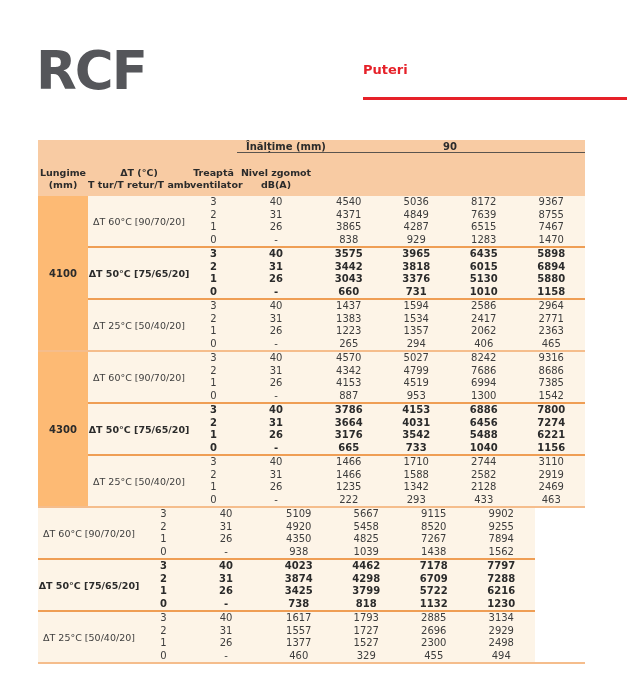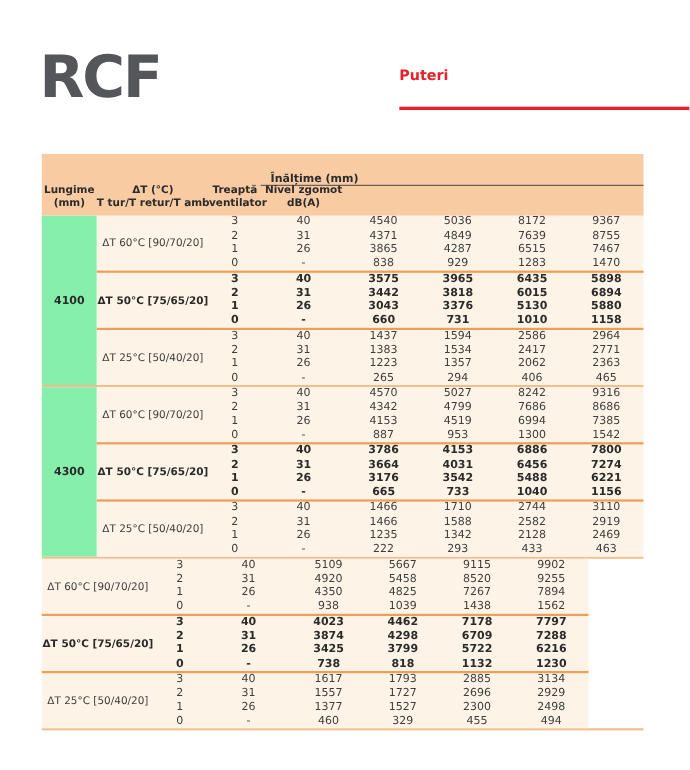--- a/index.html
+++ b/index.html
@@ -33,39 +33,39 @@
   }
   .section-rule{
     position:absolute;left:363px;top:97px;width:264px;height:3px;background:var(--red);
   }
 
   .table{position:absolute;left:38px;top:140px;width:547px;}
 
   
   .thead{position:relative;width:547px;height:56px;background:var(--header-bg);
          color:var(--text-bold);font-weight:700;font-size:10px;}
-  .hsub{position:absolute;left:199px;top:16px;width:348px;}
+  .hsub{position:absolute;left:199px;top:0;width:348px;}
   .hsub-row{display:flex;align-items:center;height:13px;box-sizing:border-box;
             border-bottom:1px solid var(--header-line);}
   .hsub-label{width:78px;padding-left:9px;box-sizing:border-box;white-space:nowrap;}
   .hsub-vals{width:270px;display:flex;}
   .hsub-span{width:270px;text-align:center;}
   .hsub-cell{width:67.5px;text-align:center;}
   .hrow3{position:absolute;left:0;top:24px;width:547px;height:30px;display:flex;
          align-items:center;text-align:center;font-size:9.5px;line-height:12px;}
   .h3c{white-space:nowrap;}
   .h3c.c1{width:50px;}
   .h3c.c2{width:102px;}
   .h3c.c3{width:47px;}
   .h3c.c4{width:78px;}
 
   
   .tbody{width:547px;}
   .grp{display:flex;}
-  .lungime-cell{width:50px;background:#86efac;display:flex;align-items:center;
+  .lungime-cell{width:50px;background:#fdba74;display:flex;align-items:center;
                 justify-content:center;font-size:10px;font-weight:700;color:var(--text-bold);}
   .grp-rows{width:497px;background:var(--body-bg);}
   .subgrp{display:flex;}
   .dt-cell{width:102px;display:flex;align-items:center;justify-content:center;
            font-size:9.5px;white-space:nowrap;}
   .rows-wrap{width:395px;}
   .prow{display:grid;grid-template-columns:47px 78px 67.5px 67.5px 67.5px 67.5px;
         height:12.5px;align-items:center;text-align:center;font-size:10px;line-height:12.5px;}
   .subgrp.bold,.subgrp.bold .prow{font-weight:700;color:var(--text-bold);}
   .sep-sub{height:2px;background:var(--sub-sep);}
@@ -79,20 +79,23 @@
   <div class="product-code">RCF</div>
   <div class="section-title">Puteri</div>
   <div class="section-rule"></div>
 
   <div class="table">
     <div class="thead">
 
       <div class="hsub">
         <div class="hsub-row">
           <span class="hsub-label">Înălțime (mm)</span>
+          <span class="hsub-vals">
+              <span class="hsub-span">90</span>
+            </span>
         </div>
       </div>
 
       <div class="hrow3">
         <span class="h3c c1">
           <span>Lungime</span><br>
           <span>(mm)</span>
         </span>
         <span class="h3c c2">
           <span>ΔT (°C)</span><br>

